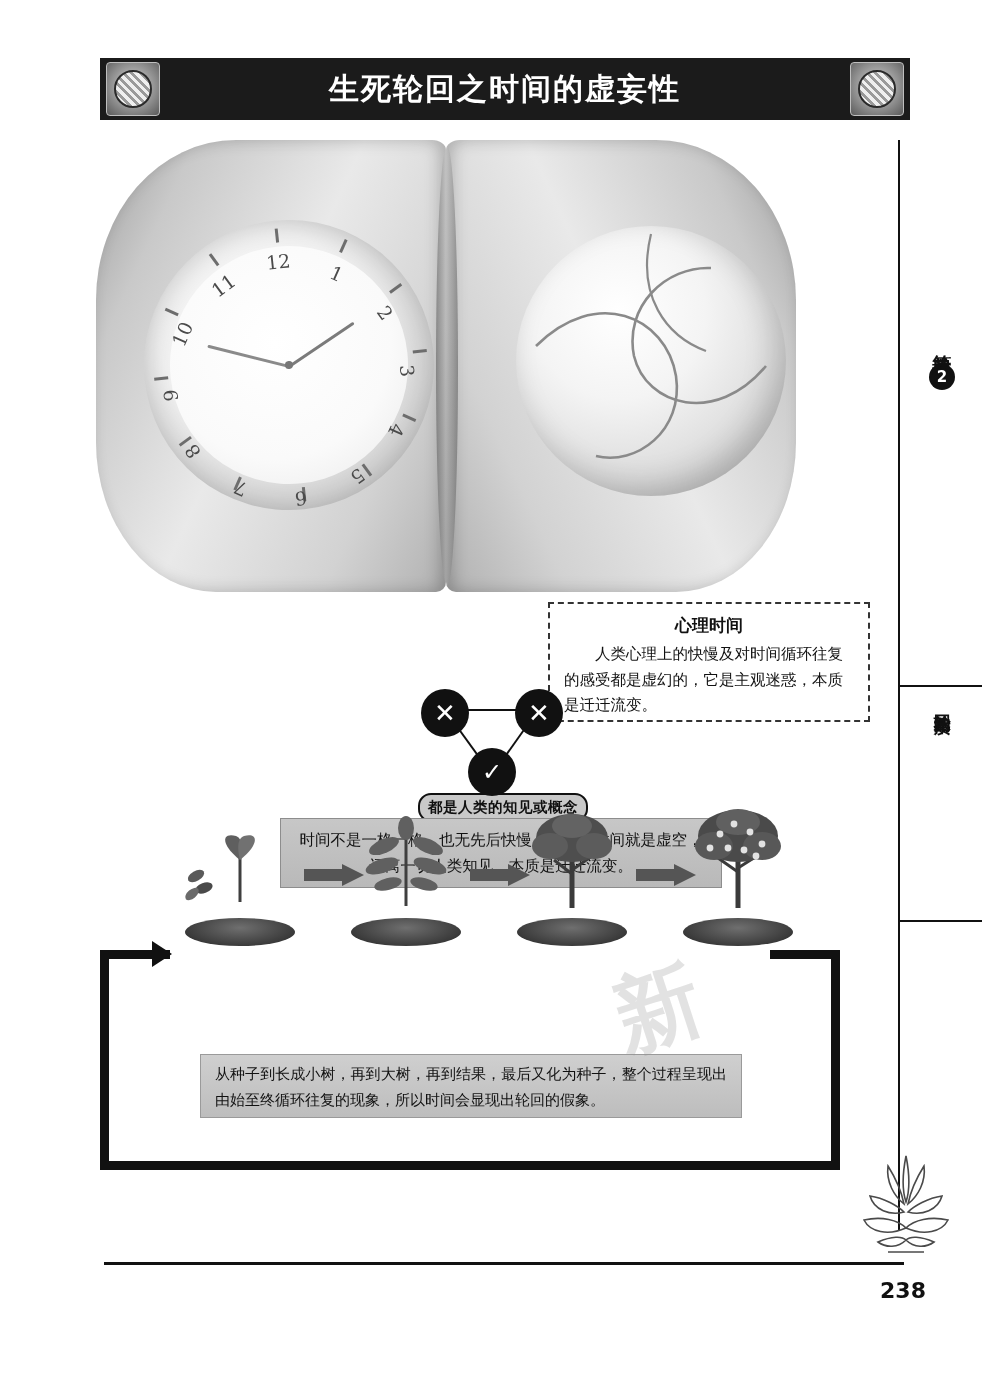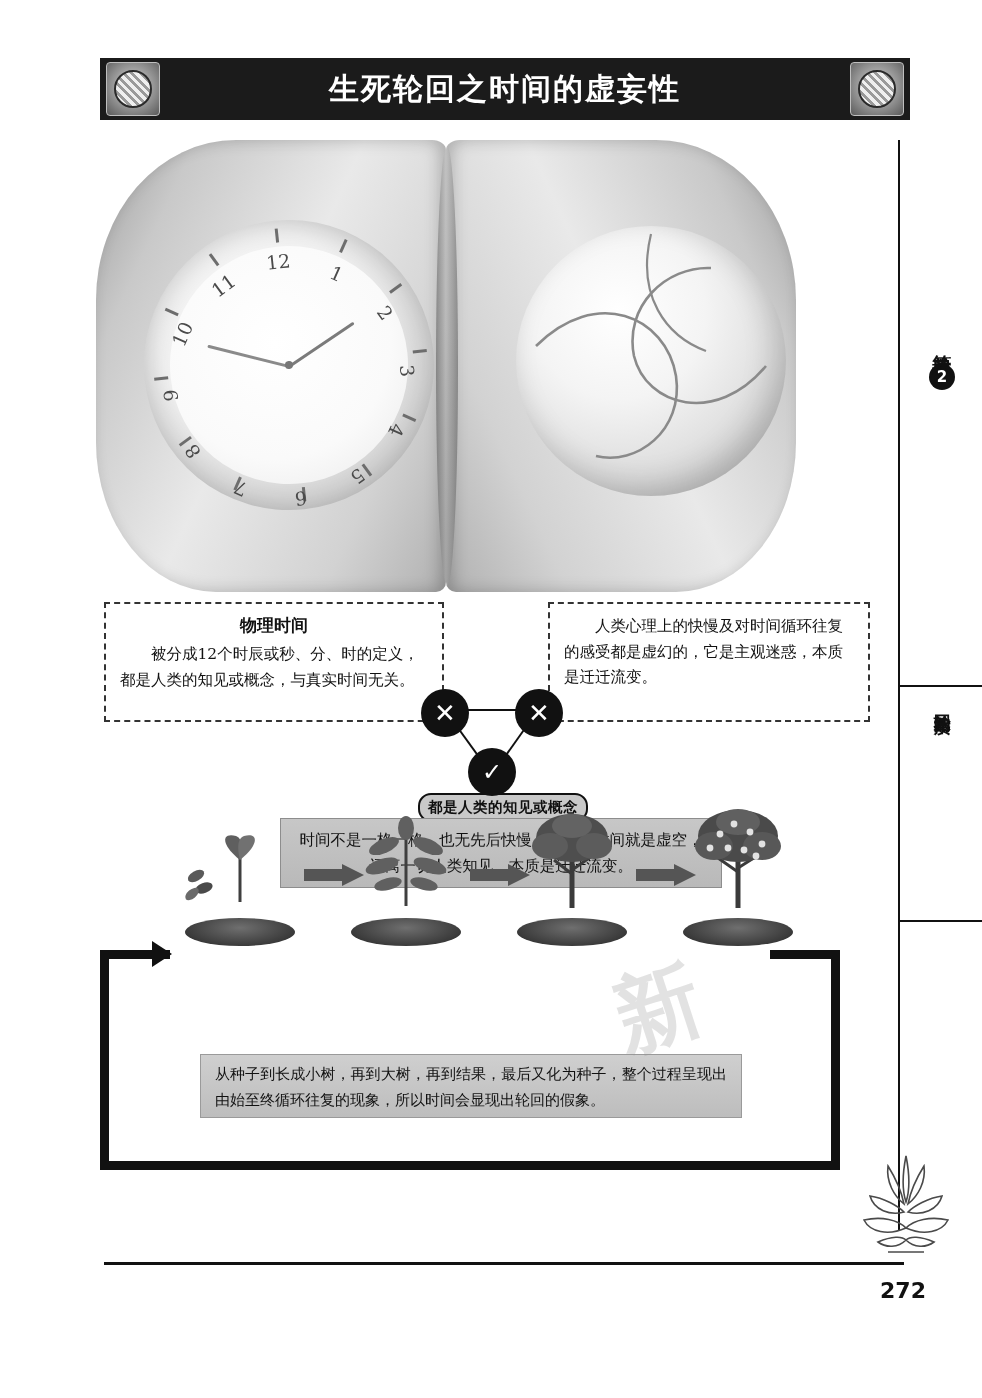--- a/index.html
+++ b/index.html
@@ -314,26 +314,23 @@
 
     <div class="sphere">
       <svg class="swirl" viewBox="0 0 270 270">
         <path d="M20 120 C 80 60, 150 90, 160 150 C 168 205, 120 240, 80 230" fill="none" stroke="#8a8a8a" stroke-width="2.6"></path>
         <path d="M250 140 C 200 200, 130 180, 118 130 C 108 80, 150 40, 195 42" fill="none" stroke="#8a8a8a" stroke-width="2.6"></path>
         <path d="M135 8 C 120 70, 150 110, 190 125" fill="none" stroke="#8a8a8a" stroke-width="2.2"></path>
       </svg>
     </div>
   </div>
 
-  <div class="concept" id="concept-left">
-    <div class="concept-title">物理时间</div>
-    <div class="concept-body">被分成12个时辰或秒、分、时的定义，都是人类的知见或概念，与真实时间无关。</div>
-  </div>
 
   <div class="concept" id="concept-right">
+    <div class="concept-title">心理时间</div>
     <div class="concept-body">人类心理上的快慢及对时间循环往复的感受都是虚幻的，它是主观迷惑，本质是迁迁流变。</div>
   </div>
 
   <svg class="connector" viewBox="0 0 200 130">
     <line x1="45" y1="30" x2="138" y2="30" stroke="#111" stroke-width="2"></line>
     <line x1="45" y1="30" x2="92" y2="95" stroke="#111" stroke-width="2"></line>
     <line x1="138" y1="30" x2="92" y2="95" stroke="#111" stroke-width="2"></line>
   </svg>
 
   <div class="mark" id="mark-x1">✕</div>
@@ -441,14 +438,14 @@
       <path d="M84 46 C 70 48, 56 56, 50 62 C 64 66, 80 60, 84 46Z"></path>
       <path d="M6 70 C 24 66, 40 70, 48 78 C 30 86, 12 82, 6 70Z"></path>
       <path d="M90 70 C 72 66, 56 70, 48 78 C 66 86, 84 82, 90 70Z"></path>
       <path d="M20 92 C 34 86, 44 86, 48 90 C 40 98, 28 98, 20 92Z"></path>
       <path d="M76 92 C 62 86, 52 86, 48 90 C 56 98, 68 98, 76 92Z"></path>
       <path d="M30 102 L66 102"></path>
     </g>
   </svg>
 
   <div class="footer-rule"></div>
-  <div class="page-number">272</div>
+  <div class="page-number">238</div>
 </div>
 
 </body></html>

